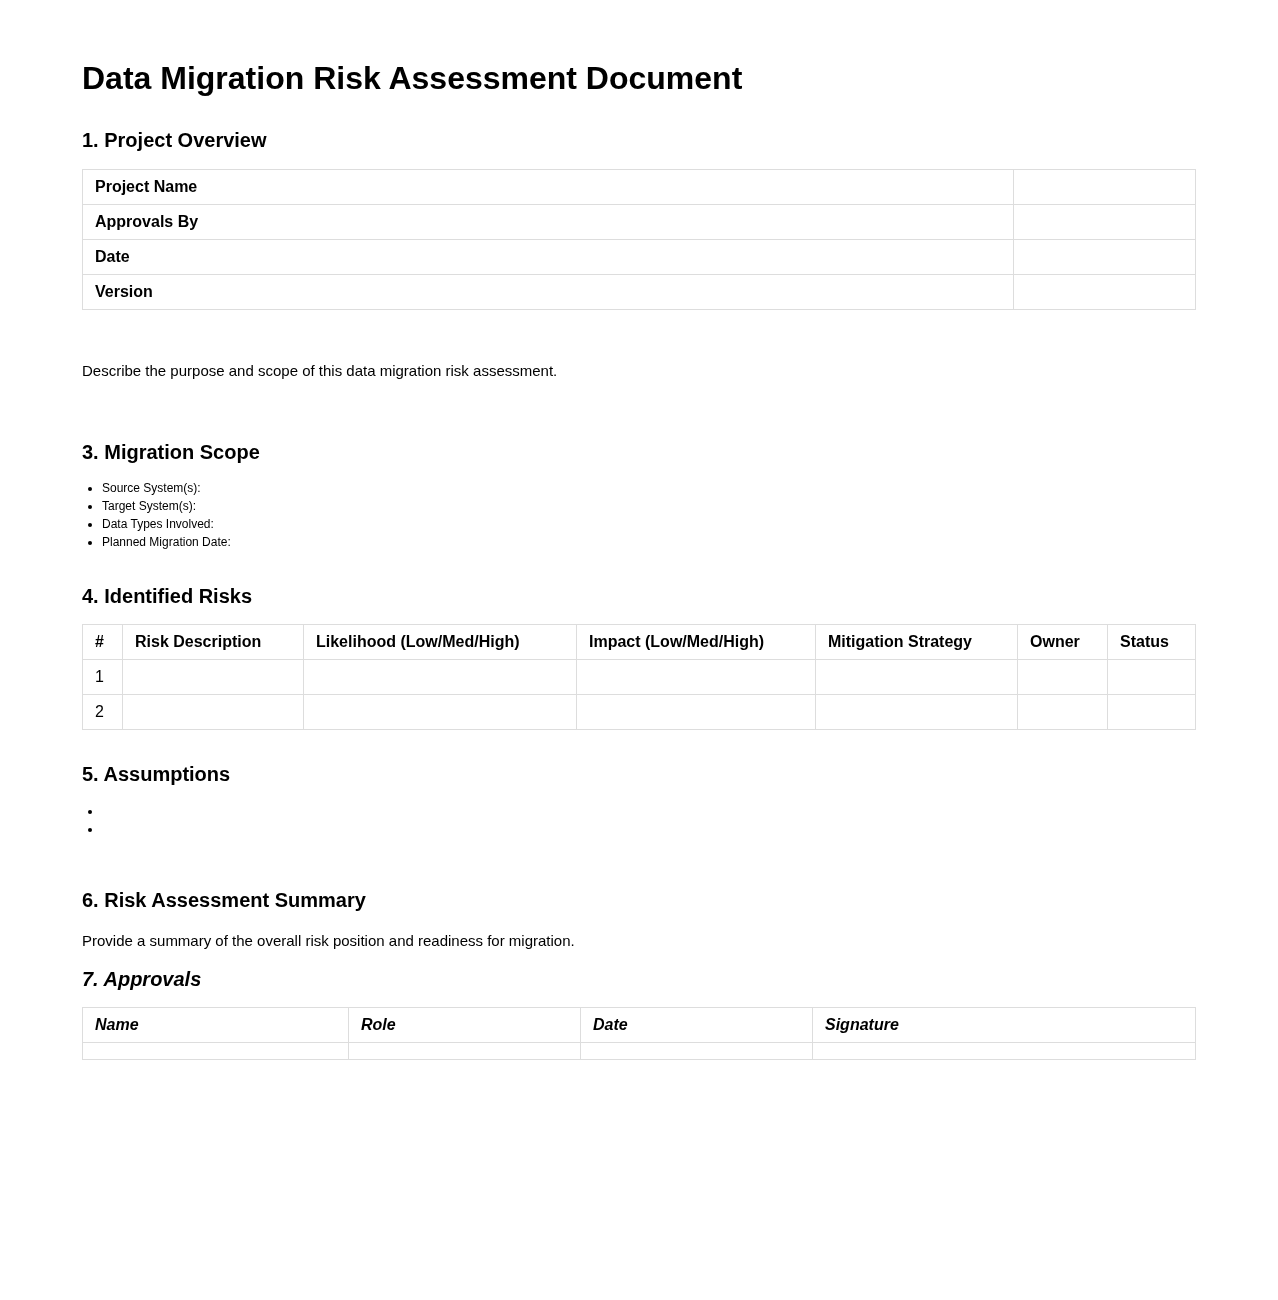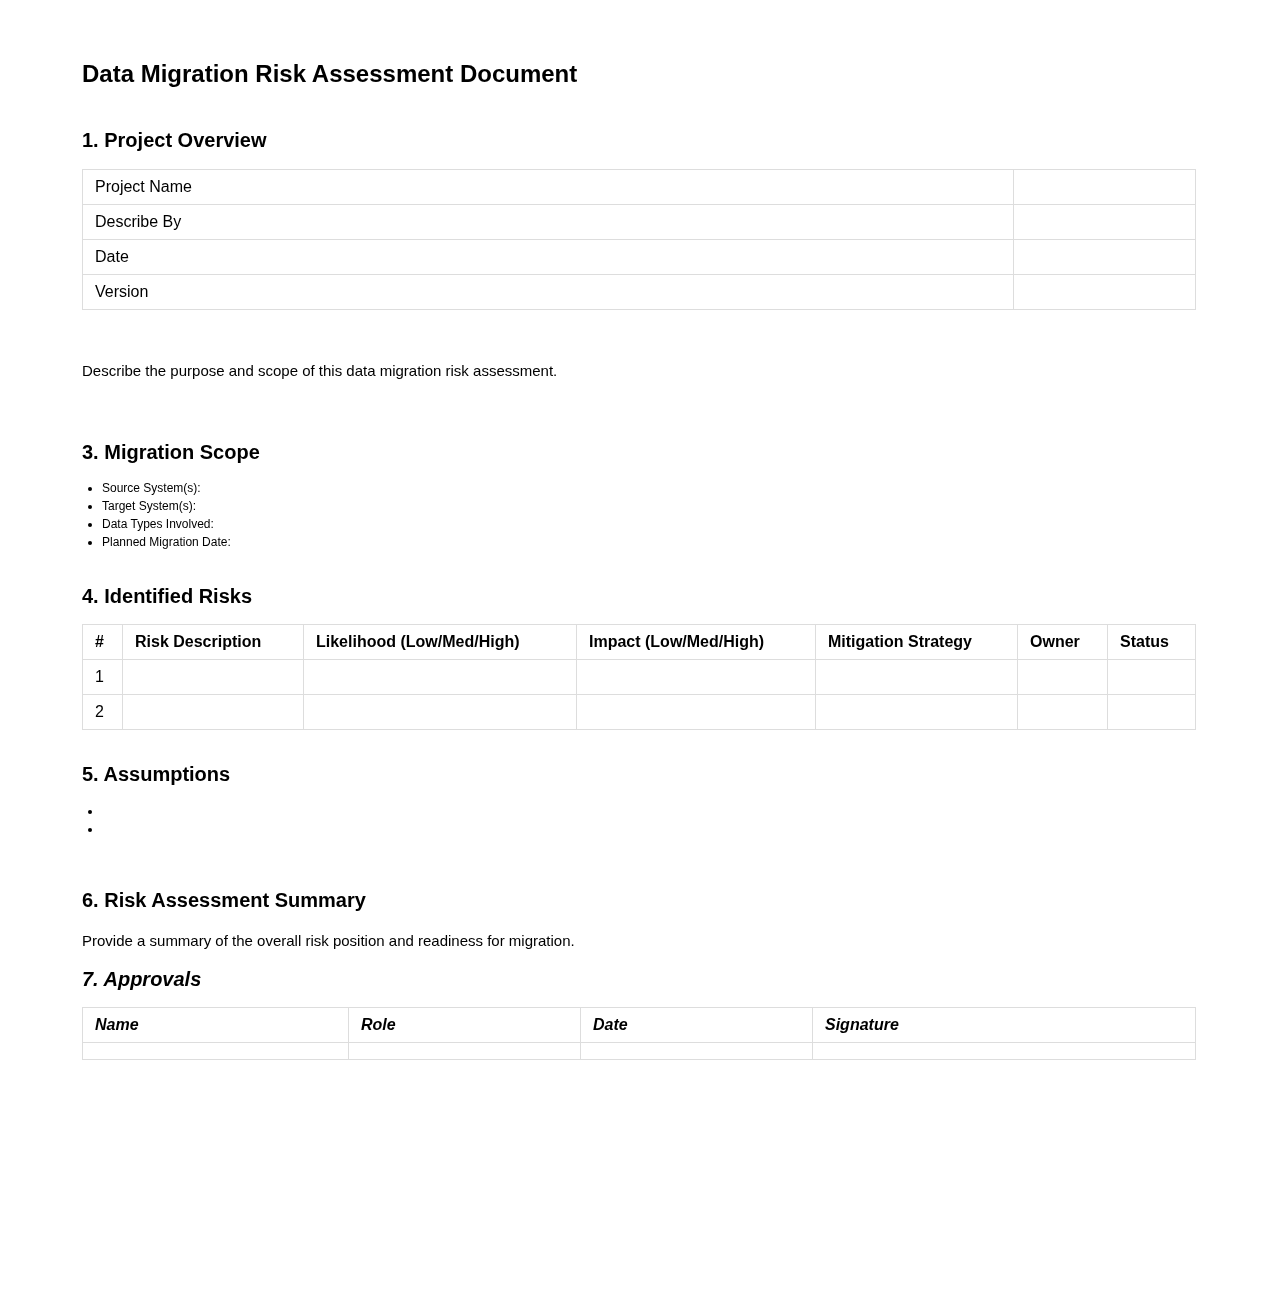--- a/index.html
+++ b/index.html
@@ -13,21 +13,21 @@
       font-family: "Liberation Sans", sans-serif;
       color: #000000;
       font-size: 16px;
       line-height: 1.15;
     }
     .page {
       position: relative;
       padding: 0 82px;
     }
     h1 {
-      font-size: 24px;
+      font-size: 32px;
       font-weight: bold;
       margin: 0;
       position: absolute;
       top: 60px;
       left: 82px;
     }
     .section {
       position: absolute;
       left: 82px;
       width: 1114px;
@@ -51,21 +51,21 @@
       padding: 0 12px;
       height: 34px;
       text-align: left;
       vertical-align: middle;
       font-size: 16px;
     }
     th {
       font-weight: bold;
     }
     td.label {
-      font-weight: normal;
+      font-weight: bold;
     }
     ul {
       margin: 0;
       padding-left: 20px;
       list-style: disc;
     }
     ul li {
       font-size: 12px;
       line-height: 18px;
     }
@@ -83,21 +83,21 @@
 
   <div class="section" style="top:128px;">
     <h2>1. Project Overview</h2>
     <table style="margin-top:17px;">
       <tbody>
         <tr>
           <td class="label" style="width:906px;">Project Name</td>
           <td></td>
         </tr>
         <tr>
-          <td class="label">Describe By</td>
+          <td class="label">Approvals By</td>
           <td></td>
         </tr>
         <tr>
           <td class="label">Date</td>
           <td></td>
         </tr>
         <tr>
           <td class="label">Version</td>
           <td></td>
         </tr>

